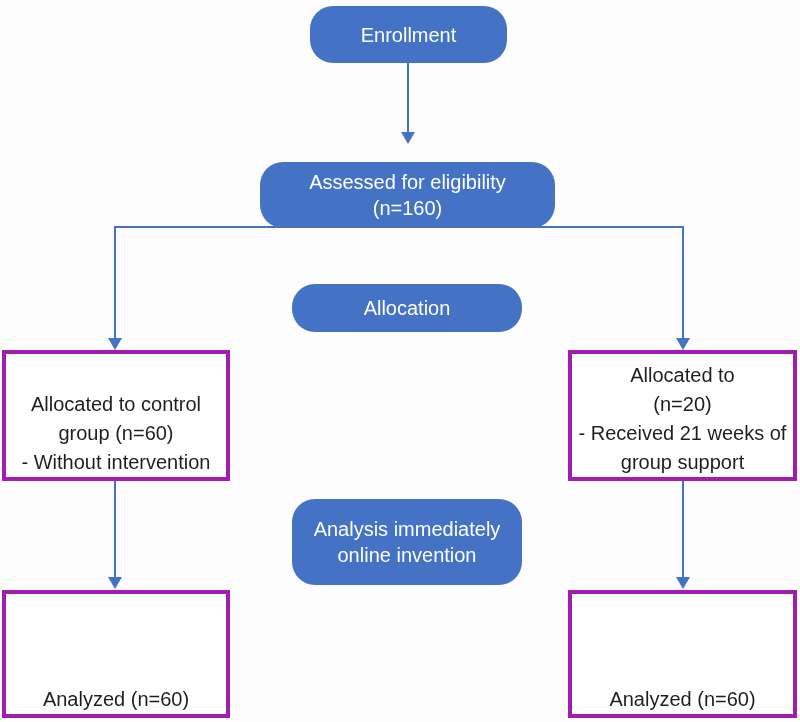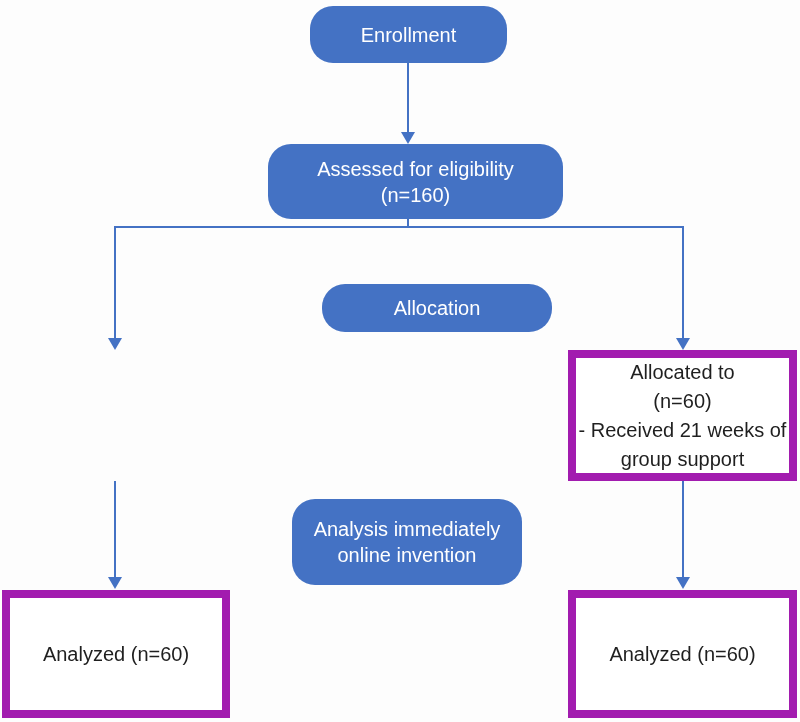--- a/index.html
+++ b/index.html
@@ -26,24 +26,25 @@
   }
   .box.blue {
     background: #4472C4;
     color: #ffffff;
     font-size: 20px;
     line-height: 1.3;
     border-radius: 23px;
   }
   .box.outline {
     background: #ffffff;
-    border: 8px solid #a21caf;
+    border: 4px solid #a21caf;
     color: #1f1f1f;
     font-size: 20px;
     line-height: 1.45;
+    justify-content: flex-end;
   }
   .ln { display: block; }
   .vline {
     position: absolute;
     width: 2px;
     background: #4472C4;
   }
   .hline {
     position: absolute;
     height: 2px;
@@ -78,38 +79,43 @@
   <div class="vline" style="left:114px; top:481px; height:97px;"></div>
   <div class="arrowhead" style="left:108px; top:577px;"></div>
 
   <div class="vline" style="left:682px; top:481px; height:97px;"></div>
   <div class="arrowhead" style="left:676px; top:577px;"></div>
 
   <div class="box blue" style="left:310px; top:6px; width:197px; height:57px;">
     <span class="ln">Enrollment</span>
   </div>
 
-  <div class="box blue" style="left:260px; top:144px; width:295px; height:75px;margin-left:8px;">
+  <div class="box blue" style="left:260px; top:162px; width:295px; height:66px;">
     <span class="ln">Assessed for eligibility</span>
     <span class="ln">(n=160)</span>
   </div>
 
-  <div class="box blue" style="left:292px; top:284px; width:230px; height:48px;margin-left:30px;">
+  <div class="box blue" style="left:292px; top:284px; width:230px; height:48px;">
     <span class="ln">Allocation</span>
   </div>
 
   <div class="box blue" style="left:292px; top:499px; width:230px; height:86px;text-align:center;">
     <span class="ln">Analysis immediately</span>
     <span class="ln">online invention</span>
   </div>
 
+  <div class="box outline" style="left:2px; top:350px; width:228px; height:131px;">
+    <span class="ln">Allocated to control</span>
+    <span class="ln">group (n=60)</span>
+    <span class="ln">- Without intervention</span>
+  </div>
 
   <div class="box outline" style="left:568px; top:350px; width:229px; height:131px;">
     <span class="ln">Allocated to</span>
-    <span class="ln">(n=60)</span>
+    <span class="ln">(n=20)</span>
     <span class="ln">- Received 21 weeks of</span>
     <span class="ln">group support</span>
   </div>
 
   <div class="box outline" style="left:2px; top:590px; width:228px; height:128px;">
     <span class="ln">Analyzed (n=60)</span>
   </div>
 
   <div class="box outline" style="left:568px; top:590px; width:229px; height:128px;">
     <span class="ln">Analyzed (n=60)</span>

